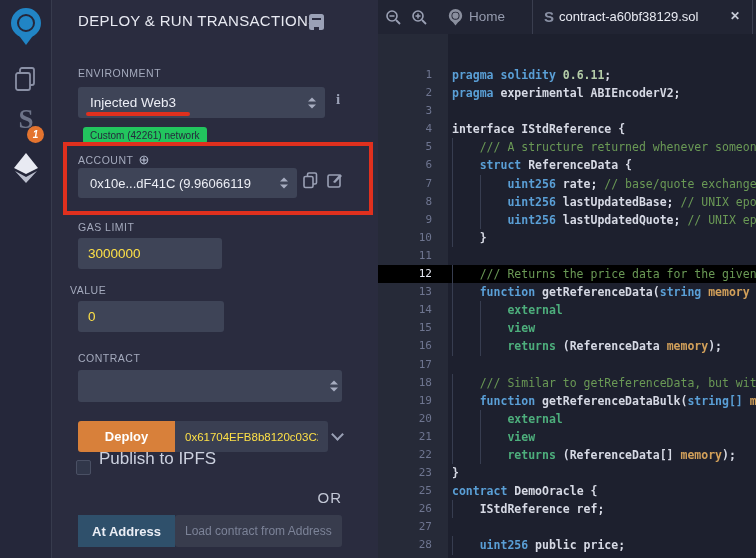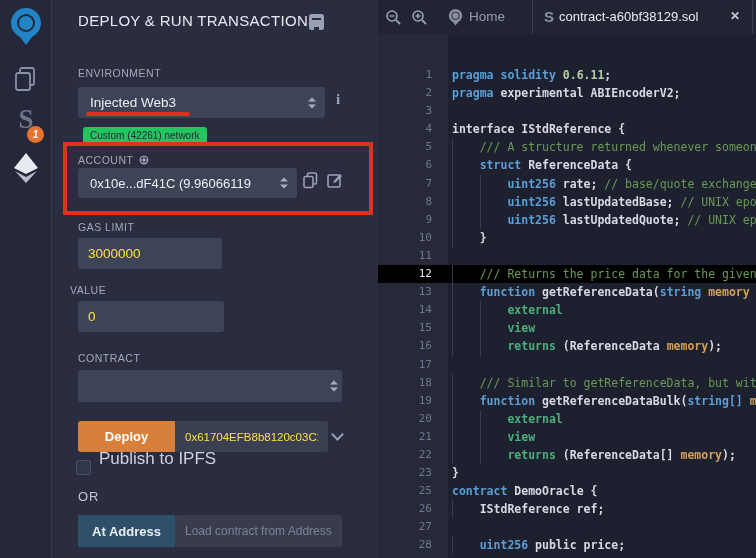--- a/index.html
+++ b/index.html
@@ -39,21 +39,21 @@
   .red-underline{left:34px;top:112px;width:104px;height:4px;background:var(--annotation-red);border-radius:2px}
   .red-box{left:11px;top:142px;width:310px;height:73px;border:4px solid var(--annotation-red)}
   .plus{color:#b9c0d4;font-size:13px;margin-left:5px}
   .deploybtn{left:26px;top:421px;width:97px;height:31px;background:var(--accent-orange);
              border:none;border-radius:3px 0 0 3px;color:#fff;font-weight:bold;font-size:13px;cursor:pointer;
              font-family:"Liberation Sans",sans-serif}
   .chev{left:281px;top:430px;width:9px;height:9px;border-right:2px solid #9aa1b5;border-bottom:2px solid #9aa1b5;
         transform:rotate(45deg)}
   .cb{left:24px;top:460px;width:15px;height:15px;background:#31374a;border:1px solid #4a5064;border-radius:2px}
   .publbl{left:47px;top:449px;font-size:17px;color:#ccd1df}
-  .orlbl{left:26px;top:489px;width:264px;text-align:left;font-size:13px;letter-spacing:1px;color:#c3c8d6}
+  .orlbl{left:26px;top:489px;width:264px;text-align:right;font-size:15px;letter-spacing:1px;color:#c3c8d6}
   .atbtn{left:26px;top:515px;width:97px;height:32px;background:var(--at-address-blue);border:none;border-radius:0;
          color:#ebeef5;font-weight:bold;font-size:13px;cursor:pointer;font-family:"Liberation Sans",sans-serif}
   .atin{left:123px;top:515px;width:167px;height:32px;background:#383c4d;font-size:12px}
   .atin::placeholder{color:#7c8398}
 
   
   #editor{left:378px;top:0;width:378px;height:558px;background:var(--editor-bg)}
   #tabbar{position:absolute;left:0;top:0;width:378px;height:34px;background:var(--tabbar-bg)}
   .tabdivider{position:absolute;top:0;width:1px;height:34px;background:#3a3e4f}
   .tabtxt{position:absolute;top:9px;font-size:13.5px;color:var(--muted)}

